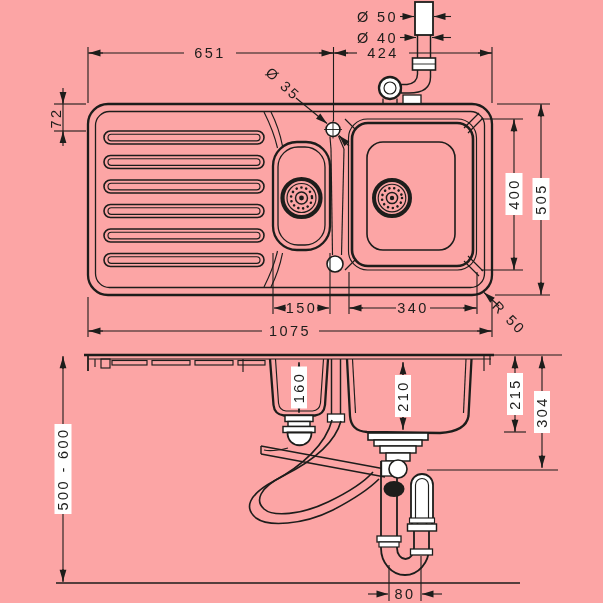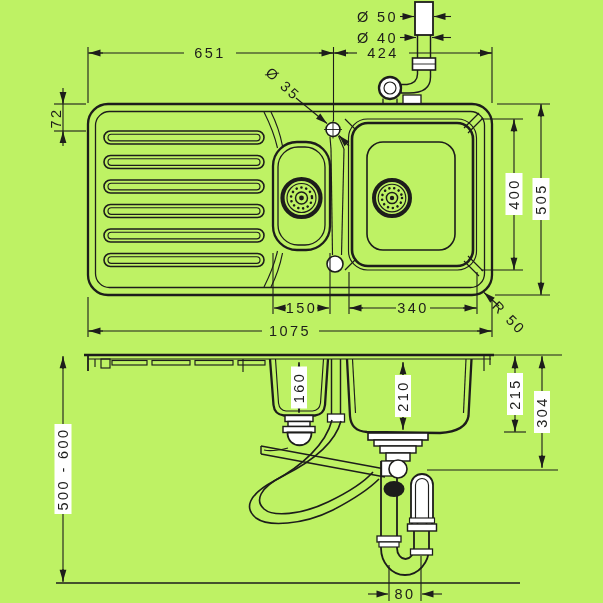--- a/index.html
+++ b/index.html
@@ -1,16 +1,16 @@
 <!DOCTYPE html>
 <html><head>
 <meta charset="utf-8">
 <style>
   html,body{margin:0;padding:0;background:#ffffff;}
-  .stage{width:603px;height:603px;background:#bef264;position:relative;overflow:hidden;}
+  .stage{width:603px;height:603px;background:#fca5a5;position:relative;overflow:hidden;}
   svg{display:block;}
   svg text{
     font-family:"Liberation Sans", sans-serif;
     font-size:14.5px;
     letter-spacing:2.4px;
     fill:#1d1d1b;
   }
   .ln{stroke:#1d1d1b;fill:none;}
   .s09{stroke-width:0.9;} .s1{stroke-width:1.15;} .s13{stroke-width:1.3;}
   .s14{stroke-width:1.45;} .s16{stroke-width:1.6;} .s18{stroke-width:1.8;}

